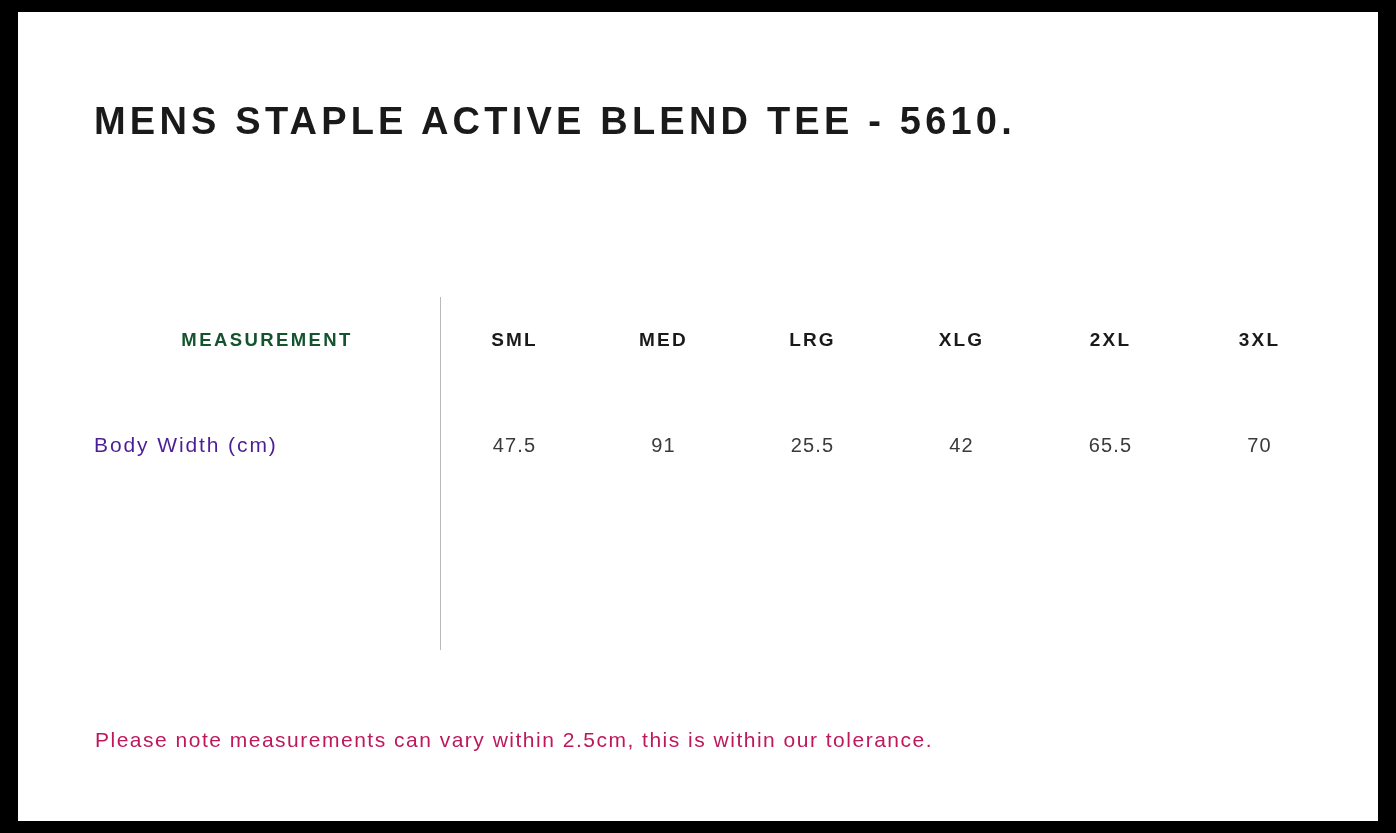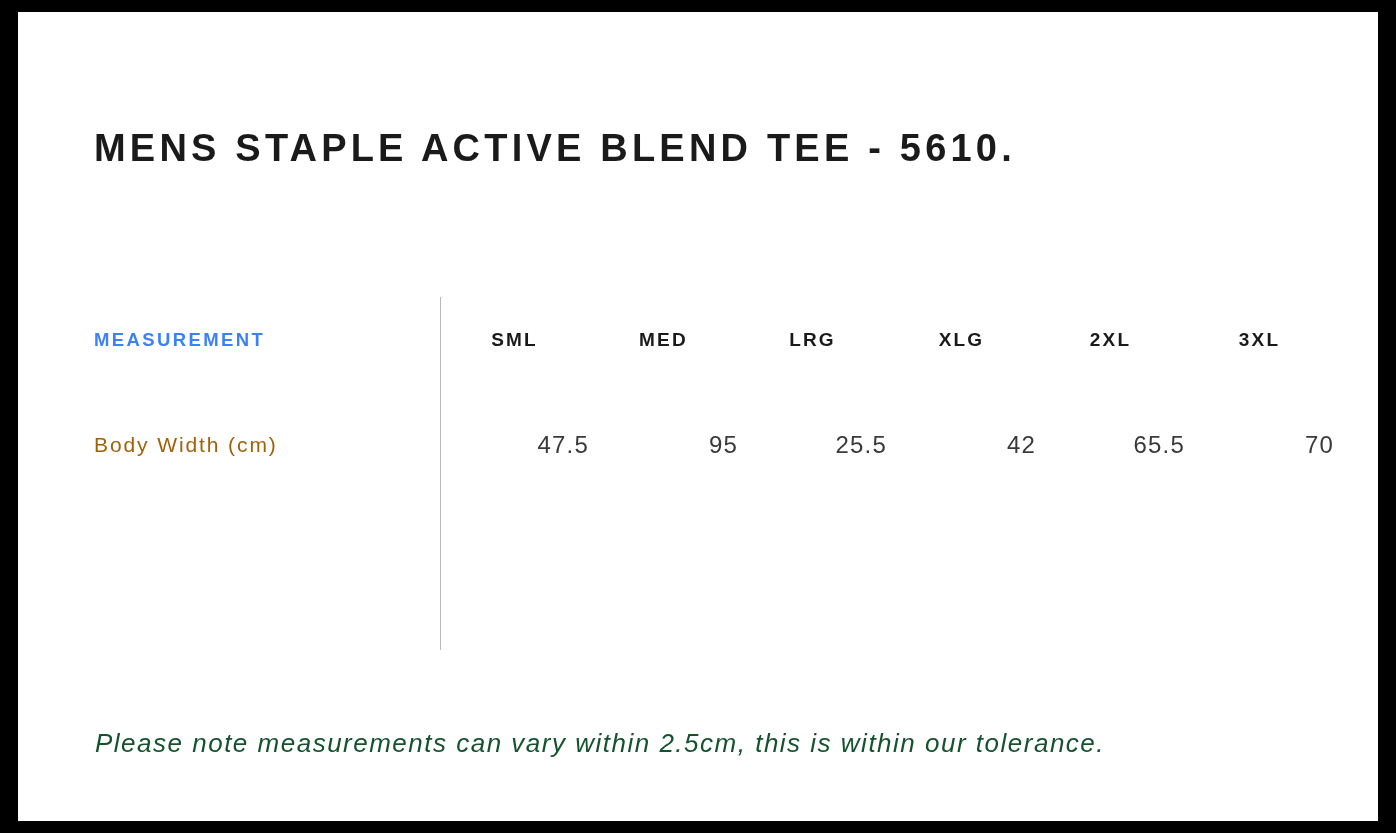--- a/index.html
+++ b/index.html
@@ -24,21 +24,20 @@
   }
   .title {
     position: absolute;
     left: 76px;
     top: 88px;
     font-size: 38px;
     font-weight: bold;
     letter-spacing: 4.2px;
     color: #1a1a1a;
     white-space: nowrap;
-    margin-top: 27px;
   }
   .table-wrap {
     position: absolute;
     left: 76px;
     top: 270px;
     width: 1240px;
   }
   table.size-table {
     border-collapse: collapse;
     width: 1240px;
@@ -57,60 +56,59 @@
     height: 116px;
   }
   tr.data-row td {
     height: 94px;
   }
 
   .measure-head {
     font-size: 18.5px;
     font-weight: bold;
     letter-spacing: 2.4px;
-    color: #3b82f6;
-    text-align: left;
+    color: #14532d;
+    text-align: center;
     padding-left: 0;
   }
   .size-head {
     font-size: 19px;
     font-weight: bold;
     letter-spacing: 2.2px;
     color: #1a1a1a;
   }
   .measure-cell {
     font-size: 21px;
     letter-spacing: 1.9px;
-    color: #a16207;
+    color: #4c1d95;
     text-align: left;
   }
   .value-cell {
-    font-size: 24px;
+    font-size: 20px;
     letter-spacing: 1.2px;
     color: #3a3a3a;
-    text-align: right;
+    text-align: center;
   }
 
   .vrule {
     position: absolute;
     left: 422px;
     top: 285px;
     width: 1px;
     height: 353px;
     background: #b9b9b9;
   }
 
   .note {
     position: absolute;
     left: 77px;
     top: 716px;
-    font-size: 26px;
-    font-style: italic;
+    font-size: 21px;
     letter-spacing: 1.5px;
-    color: #14532d;
+    color: #be185d;
     white-space: nowrap;
   }
 </style>
 </head>
 <body>
 
 <div class="page">
 
   <div class="title">MENS STAPLE ACTIVE BLEND TEE - 5610.</div>
 
@@ -135,21 +133,21 @@
           <th class="size-head">LRG</th>
           <th class="size-head">XLG</th>
           <th class="size-head">2XL</th>
           <th class="size-head">3XL</th>
         </tr>
       </thead>
       <tbody>
         <tr class="data-row">
           <td class="measure-cell">Body Width (cm)</td>
           <td class="value-cell">47.5</td>
-          <td class="value-cell">95</td>
+          <td class="value-cell">91</td>
           <td class="value-cell">25.5</td>
           <td class="value-cell">42</td>
           <td class="value-cell">65.5</td>
           <td class="value-cell">70</td>
         </tr>
       </tbody>
     </table>
   </div>
 
   <div class="note">Please note measurements can vary within 2.5cm, this is within our tolerance.</div>

